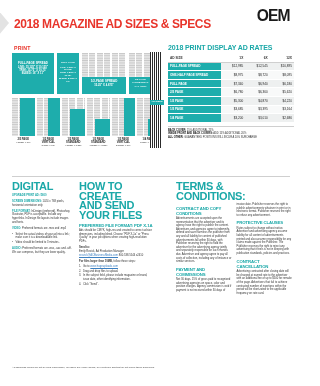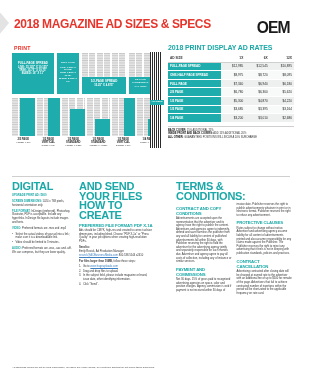--- a/index.html
+++ b/index.html
@@ -19,21 +19,21 @@
     border-top: 13px solid transparent;
     border-bottom: 13px solid transparent;
     border-left: 11px solid #e3e3e3;
   }
   .title {
     position: absolute; left: 14px; top: 17px;
     font-size: 12.5px; font-weight: bold; letter-spacing: -0.4px;
     color: #e8352b; font-family: "Liberation Sans", sans-serif;
     transform: scaleX(0.96); transform-origin: left center;
   }
-  .logo { position: absolute; right: 8px; top: 20px; text-align: center; }
+  .logo { position: absolute; right: 8px; top: 8px; text-align: center; }
   .logo-row { display: flex; align-items: flex-end; }
   .logo-oem {
     font-size: 17px; font-weight: bold; color: #1a1a1a; letter-spacing: -1px;
     line-height: 16px; transform: scaleX(0.92); transform-origin: right bottom;
   }
   .logo-right { display: flex; flex-direction: column; margin-left: 1px; }
   .logo-tag {
     font-size: 2.6px; color: #1a1a1a; letter-spacing: 0.1px; line-height: 3px;
     white-space: nowrap; margin-bottom: 1px;
   }
@@ -383,22 +383,22 @@
       <p><span class="tlab">FILE FORMAT:</span><span> InDesign (preferred), Photoshop, Illustrator, PDF is acceptable. Include any hyperlinks. InDesign file layouts include images and fonts.</span></p>
       <p><span class="tlab">VIDEO:</span><span> Preferred formats are .mov and .mp4</span></p>
       <ul class="bul">
         <li>Select the actual videos of your ad into a link; make sure it is a downloadable link.</li>
         <li>Video should be limited to 3 minutes.</li>
       </ul>
       <p><span class="tlab">AUDIO:</span><span> Preferred formats are .wav, .aac and .aiff. We can compress, but they are lower quality.</span></p>
     </div>
 
     <div class="col c2">
+      <div class="sec-teal-lg">HOW TO CREATE</div>
       <div class="sec-teal-lg">AND SEND YOUR FILES</div>
-      <div class="sec-teal-lg">HOW TO CREATE</div>
       <div class="subhead first">PREFERRED FILE FORMAT: PDF X-1A</div>
       <p>Ads should be CMYK, high-res and created to correct ad size dimensions, including bleed. Choose "PDF X-1a" or "Press Quality" in your job options when creating high-resolution PDFs.</p>
       <p style="margin-bottom:0.5px;"><b>Send to:</b></p>
       <p style="margin-bottom:0.5px;"><span>Emily Rovick, Ad Production Manager</span></p>
       <p><a class="lnk" href="#">erovick@ACBusinessMedia.com</a><span> 800.538.5544 x2410</span></p>
       <p style="margin-bottom:1px;"><b>For files larger than 10MB,</b><span> follow these steps:</span></p>
       <ol class="num">
         <li><span>Go to </span><a class="lnk" href="#">www.hugeuploads.com</a></li>
         <li>Drag and drop files to upload.</li>
         <li>In the subject field, please include magazine or brand, issue date, other identifying information.</li>

